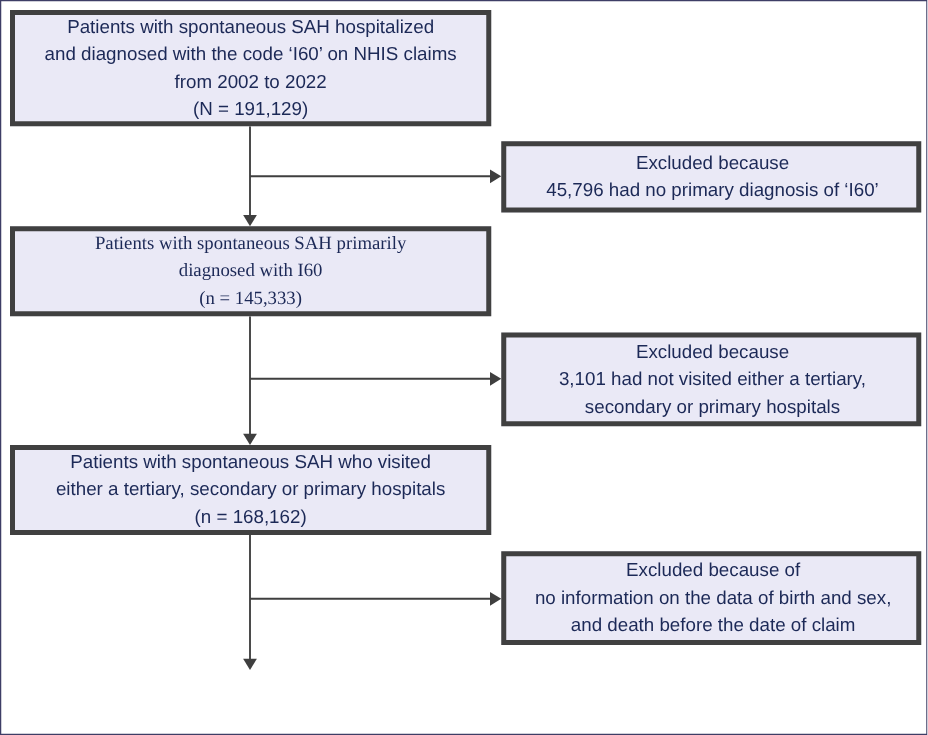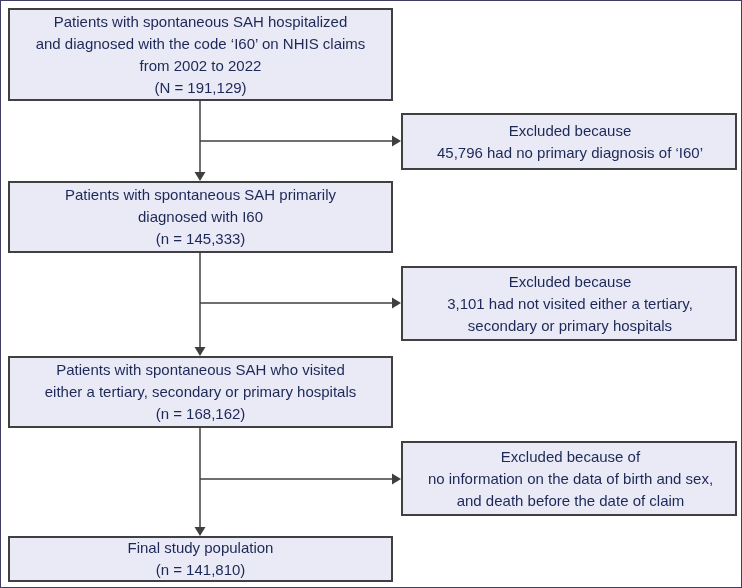--- a/index.html
+++ b/index.html
@@ -22,21 +22,21 @@
     left: 0;
     top: 0;
     width: 742px;
     height: 588px;
     pointer-events: none;
   }
   .box {
     position: absolute;
     box-sizing: border-box;
     background: #eae9f6;
-    border: 2px solid #404040;
+    border: 4px solid #404040;
     color: #1c2957;
     font-size: 15px;
     line-height: 22px;
     display: flex;
     align-items: center;
   }
   .box .txt {
     white-space: pre-line;
     width: 100%;
   }
@@ -82,21 +82,21 @@
 and diagnosed with the code ‘I60’ on NHIS claims
 from 2002 to 2022
 (N = 191,129)</span>
   </div>
 
   <div class="box excl" style="left:400px; top:112px; width:336px; height:57px;">
     <span class="txt">Excluded because
 45,796 had no primary diagnosis of ‘I60’</span>
   </div>
 
-  <div class="box main" style="left:7px; top:180px; width:385px; height:72px;">
+  <div class="box main" style="left:7px; top:180px; width:385px; height:72px;font-family:Liberation Serif, serif;">
     <span class="txt">Patients with spontaneous SAH primarily
 diagnosed with I60
 (n = 145,333)</span>
   </div>
 
   <div class="box excl" style="left:400px; top:265px; width:336px; height:75px;">
     <span class="txt">Excluded because
 3,101 had not visited either a tertiary,
 secondary or primary hospitals</span>
   </div>
@@ -106,18 +106,14 @@
 either a tertiary, secondary or primary hospitals
 (n = 168,162)</span>
   </div>
 
   <div class="box excl" style="left:400px; top:440px; width:336px; height:75px;padding-left:13px;">
     <span class="txt">Excluded because of
 no information on the data of birth and sex,
 and death before the date of claim</span>
   </div>
 
-  <div class="box main" style="left:7px; top:535px; width:385px; height:46px;">
-    <span class="txt">Final study population
-(n = 141,810)</span>
-  </div>
 
 </div>
 
 </body></html>

